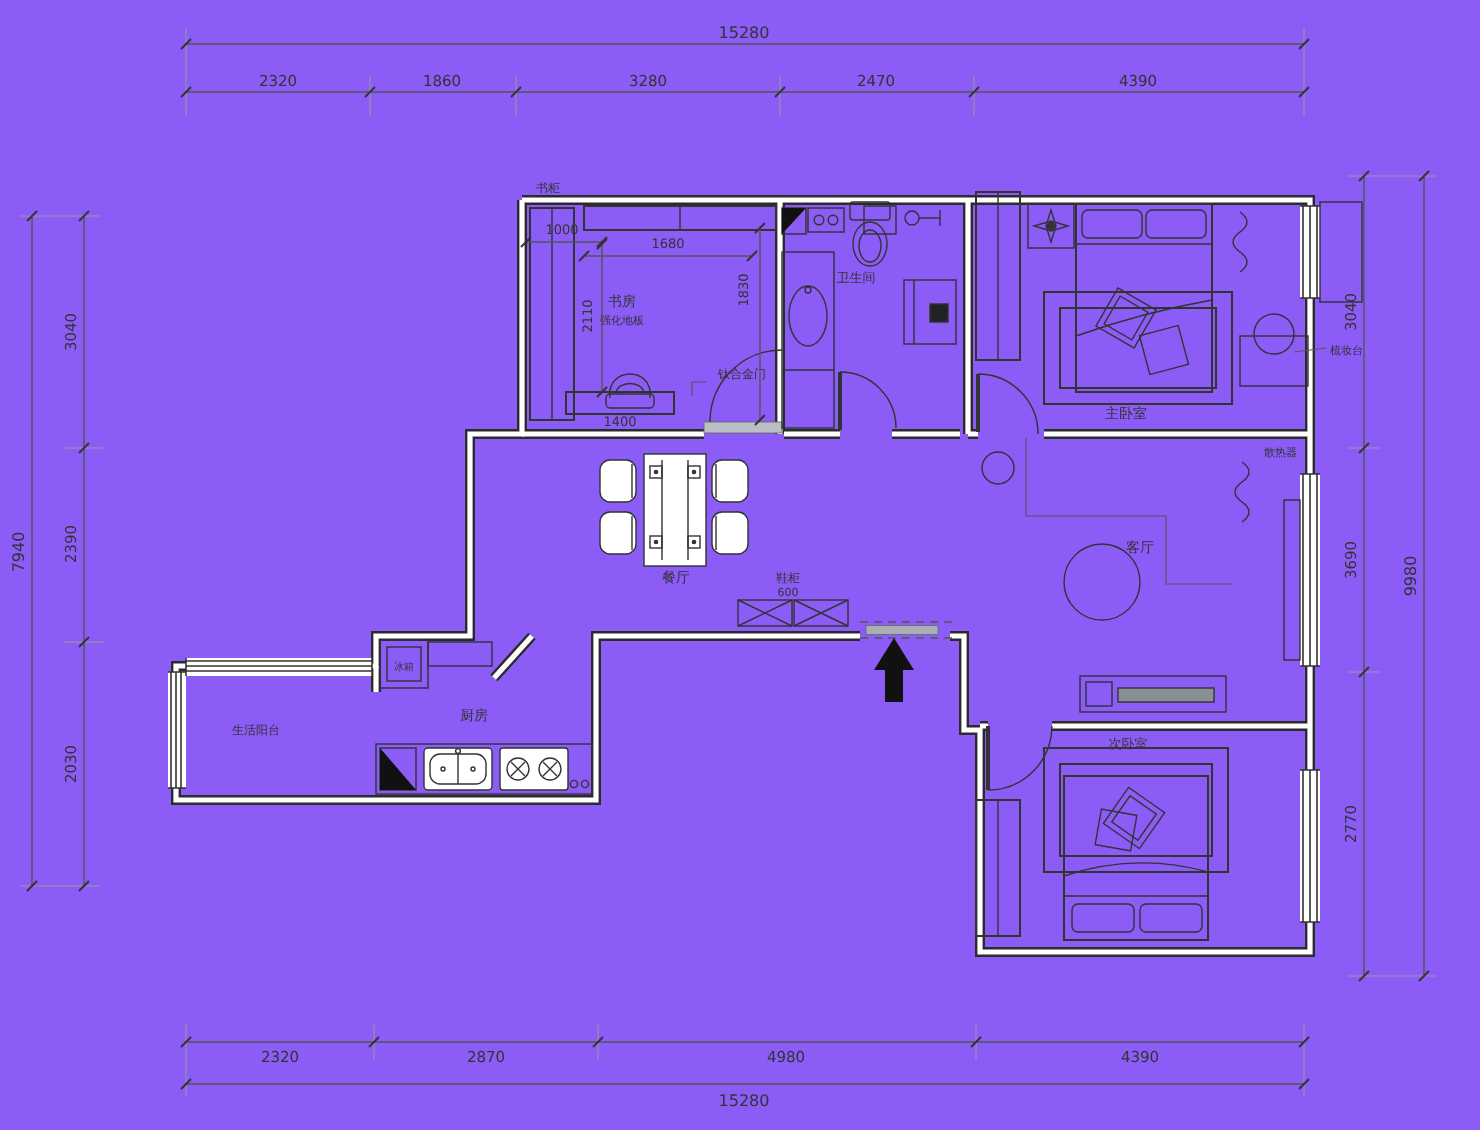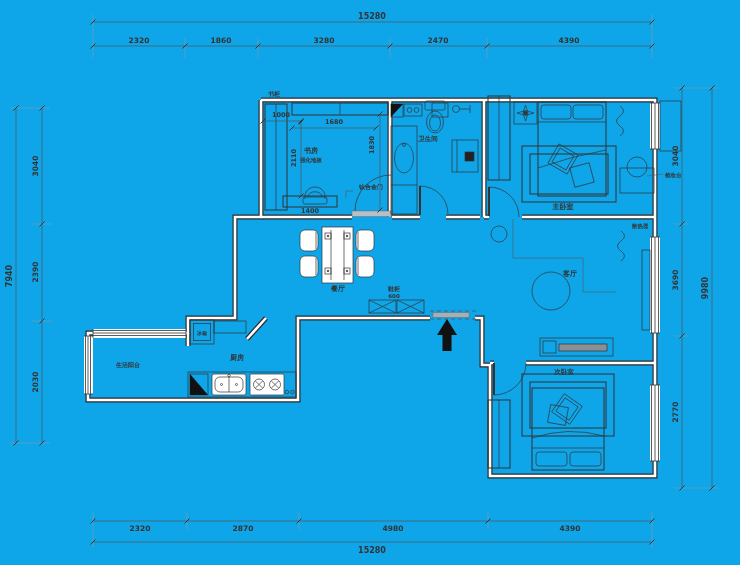--- a/index.html
+++ b/index.html
@@ -1,17 +1,17 @@
 <!DOCTYPE html>
 <html><head>
 <meta charset="utf-8">
 <style>
   html,body{margin:0;padding:0;background:#fff;}
-  #canvas{position:relative;width:740px;height:565px;background:#0ea5e9;overflow:hidden;
-          font-family:"DejaVu Sans",sans-serif;font-weight:bold;}
+  #canvas{position:relative;width:740px;height:565px;background:#8b5cf6;overflow:hidden;
+          font-family:"DejaVu Sans",sans-serif;}
   svg{display:block}
   text{fill:#333;font-family:"DejaVu Sans",sans-serif;}
   .wall{fill:none;stroke:#2b2b2b;stroke-width:5;stroke-linejoin:miter;}
   .wall-core{fill:none;stroke:#ffffff;stroke-width:2.6;stroke-linejoin:miter;}
   .t{fill:none;stroke:#333;stroke-width:1;}
   .tt{fill:none;stroke:#333;stroke-width:0.7;}
   .thin{fill:none;stroke:#555;stroke-width:0.55;}
   .dimline{fill:none;stroke:#555;stroke-width:0.7;}
   .ext{fill:none;stroke:#999;stroke-width:0.5;}
   .tick{stroke:#333;stroke-width:1;}

